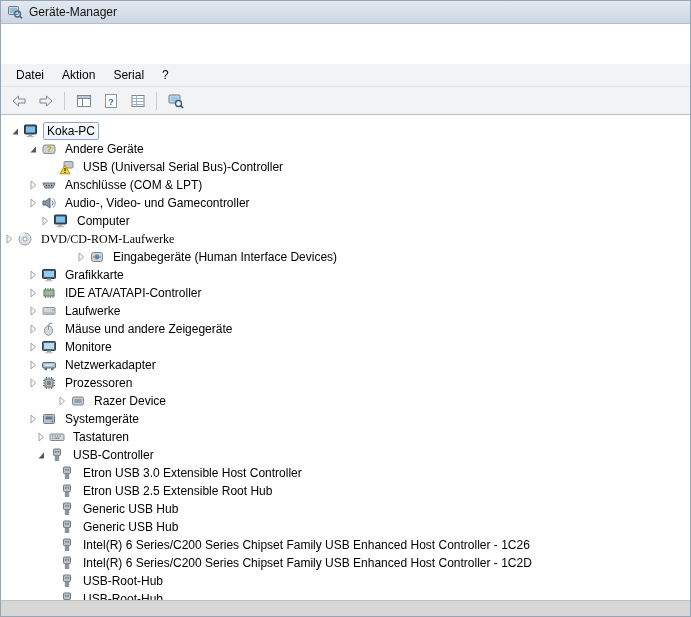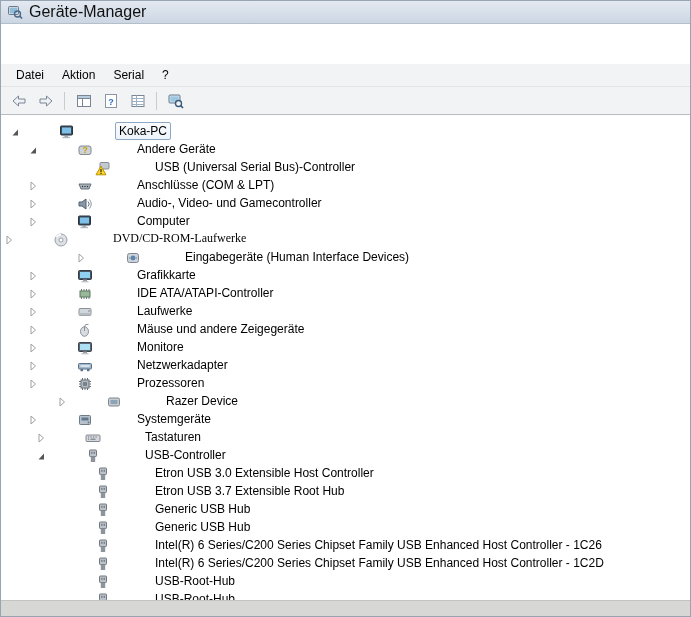--- a/index.html
+++ b/index.html
@@ -1,33 +1,33 @@
 <!DOCTYPE html>
 <html style="--titlebar-top: #e3e9f1; --titlebar-bottom: #ccd6e3; --sel-border: #8da8c4;"><head>
 <meta charset="utf-8">
 <style>
   html,body{margin:0;padding:0;width:691px;height:617px;overflow:hidden;
     font-family:"Liberation Sans","DejaVu Sans",sans-serif;font-size:12px;color:#000;background:#d8d8d8;}
   .window{width:691px;height:617px;box-sizing:border-box;border:1px solid #98a4b2;
     display:flex;flex-direction:column;background:#fff;}
   .titlebar{height:22px;flex:0 0 22px;background:linear-gradient(to bottom,var(--titlebar-top),var(--titlebar-bottom));
     border-bottom:1px solid #b4bfcc;display:flex;align-items:center;padding:0 6px;gap:6px;}
-  .titlebar .title{font-size:16px;color:#111;}
+  .titlebar .title{font-size:12px;color:#111;}
   .win-icon svg{width:16px;height:16px;display:block;}
   .menubar{height:22px;flex:0 0 22px;background:#f2f3f4;border-bottom:1px solid #e3e4e5;
     display:flex;align-items:center;padding:0 6px;margin-top:40px;}
   .menu-item{padding:2px 9px;cursor:default;}
   .toolbar{height:27px;flex:0 0 27px;background:#f2f3f4;border-bottom:1px solid #b9bdc1;
     display:flex;align-items:center;padding:0 5px;gap:2px;}
   .tb-btn{width:25px;height:23px;border:1px solid transparent;background:transparent;
     display:flex;align-items:center;justify-content:center;padding:0;border-radius:2px;}
   .tb-btn svg{width:16px;height:16px;display:block;}
   .tb-sep{width:1px;height:18px;background:#c8cccf;margin:0 4px;}
   .content{flex:1 1 auto;background:#fff;overflow:hidden;padding-top:7px;}
-  .tree-row{height:18px;display:flex;align-items:flex-end;white-space:nowrap;cursor:default;gap:36px;}
+  .tree-row{height:18px;display:flex;align-items:center;white-space:nowrap;cursor:default;}
   .expander{width:16px;height:16px;flex:0 0 16px;display:inline-flex;align-items:center;justify-content:center;}
   .expander svg{width:12px;height:12px;display:block;}
   .tree-icon{width:16px;height:16px;flex:0 0 16px;margin-right:4px;display:inline-flex;align-items:center;justify-content:center;}
   .tree-icon svg{width:16px;height:16px;display:block;}
   .tree-label{padding:1px 3px;border:1px solid transparent;border-radius:2px;}
   .tree-row.selected .tree-label{border-color:var(--sel-border);background:linear-gradient(to bottom,#fafcfe,#eef4fa);}
   .bottom-edge{flex:0 0 15px;background:#d7d7d5;border-top:1px solid #c2c2c0;}
 </style>
 </head>
 <body>
@@ -175,21 +175,21 @@
           </span>
           <span class="tree-icon">
             <svg viewBox="0 0 16 16">
               <path d="M2 6 H5 L9 3 V13 L5 10 H2 Z" fill="#8898a8" stroke="#566270"></path>
               <path d="M11 5.5 Q13.5 8 11 10.5" stroke="#667280" fill="none"></path>
               <path d="M12.5 3.5 Q16 8 12.5 12.5" stroke="#8a96a2" fill="none"></path>
             </svg>
           </span>
           <span class="tree-label">Audio-, Video- und Gamecontroller</span>
         </div>
-        <div class="tree-row" style="padding-left: 24px;">
+        <div class="tree-row" style="padding-left: 36px;">
           <span class="expander">
             <svg viewBox="0 0 12 12">
               <path d="M4 2 L8.5 6 L4 10 Z" fill="#ffffff" stroke="#a0a0a0"></path>
             </svg>
           </span>
           <span class="tree-icon">
             <svg viewBox="0 0 16 16">
               <rect x="1.5" y="2" width="12" height="9" rx="1" fill="#3d4c5c" stroke="#2a3440"></rect>
               <rect x="3" y="3.5" width="9" height="6" fill="#7ec0e8"></rect>
               <rect x="5.5" y="11" width="3.5" height="1.8" fill="#8a929a"></rect>
@@ -410,21 +410,21 @@
         <div class="tree-row" style="padding-left: 42px;">
           <span class="expander"></span>
           <span class="tree-icon">
             <svg viewBox="0 0 16 16">
               <rect x="4.5" y="2" width="7" height="6.5" rx="0.8" fill="#bcc2ca" stroke="#70787e"></rect>
               <rect x="6.2" y="3.8" width="1.3" height="2" fill="#70787e"></rect>
               <rect x="8.6" y="3.8" width="1.3" height="2" fill="#70787e"></rect>
               <rect x="5.8" y="8.5" width="4.4" height="5.5" fill="#8d949c"></rect>
             </svg>
           </span>
-          <span class="tree-label">Etron USB 3.7 Extensible Root Hub</span>
+          <span class="tree-label">Etron USB 2.5 Extensible Root Hub</span>
         </div>
         <div class="tree-row" style="padding-left: 42px;">
           <span class="expander"></span>
           <span class="tree-icon">
             <svg viewBox="0 0 16 16">
               <rect x="4.5" y="2" width="7" height="6.5" rx="0.8" fill="#bcc2ca" stroke="#70787e"></rect>
               <rect x="6.2" y="3.8" width="1.3" height="2" fill="#70787e"></rect>
               <rect x="8.6" y="3.8" width="1.3" height="2" fill="#70787e"></rect>
               <rect x="5.8" y="8.5" width="4.4" height="5.5" fill="#8d949c"></rect>
             </svg>

